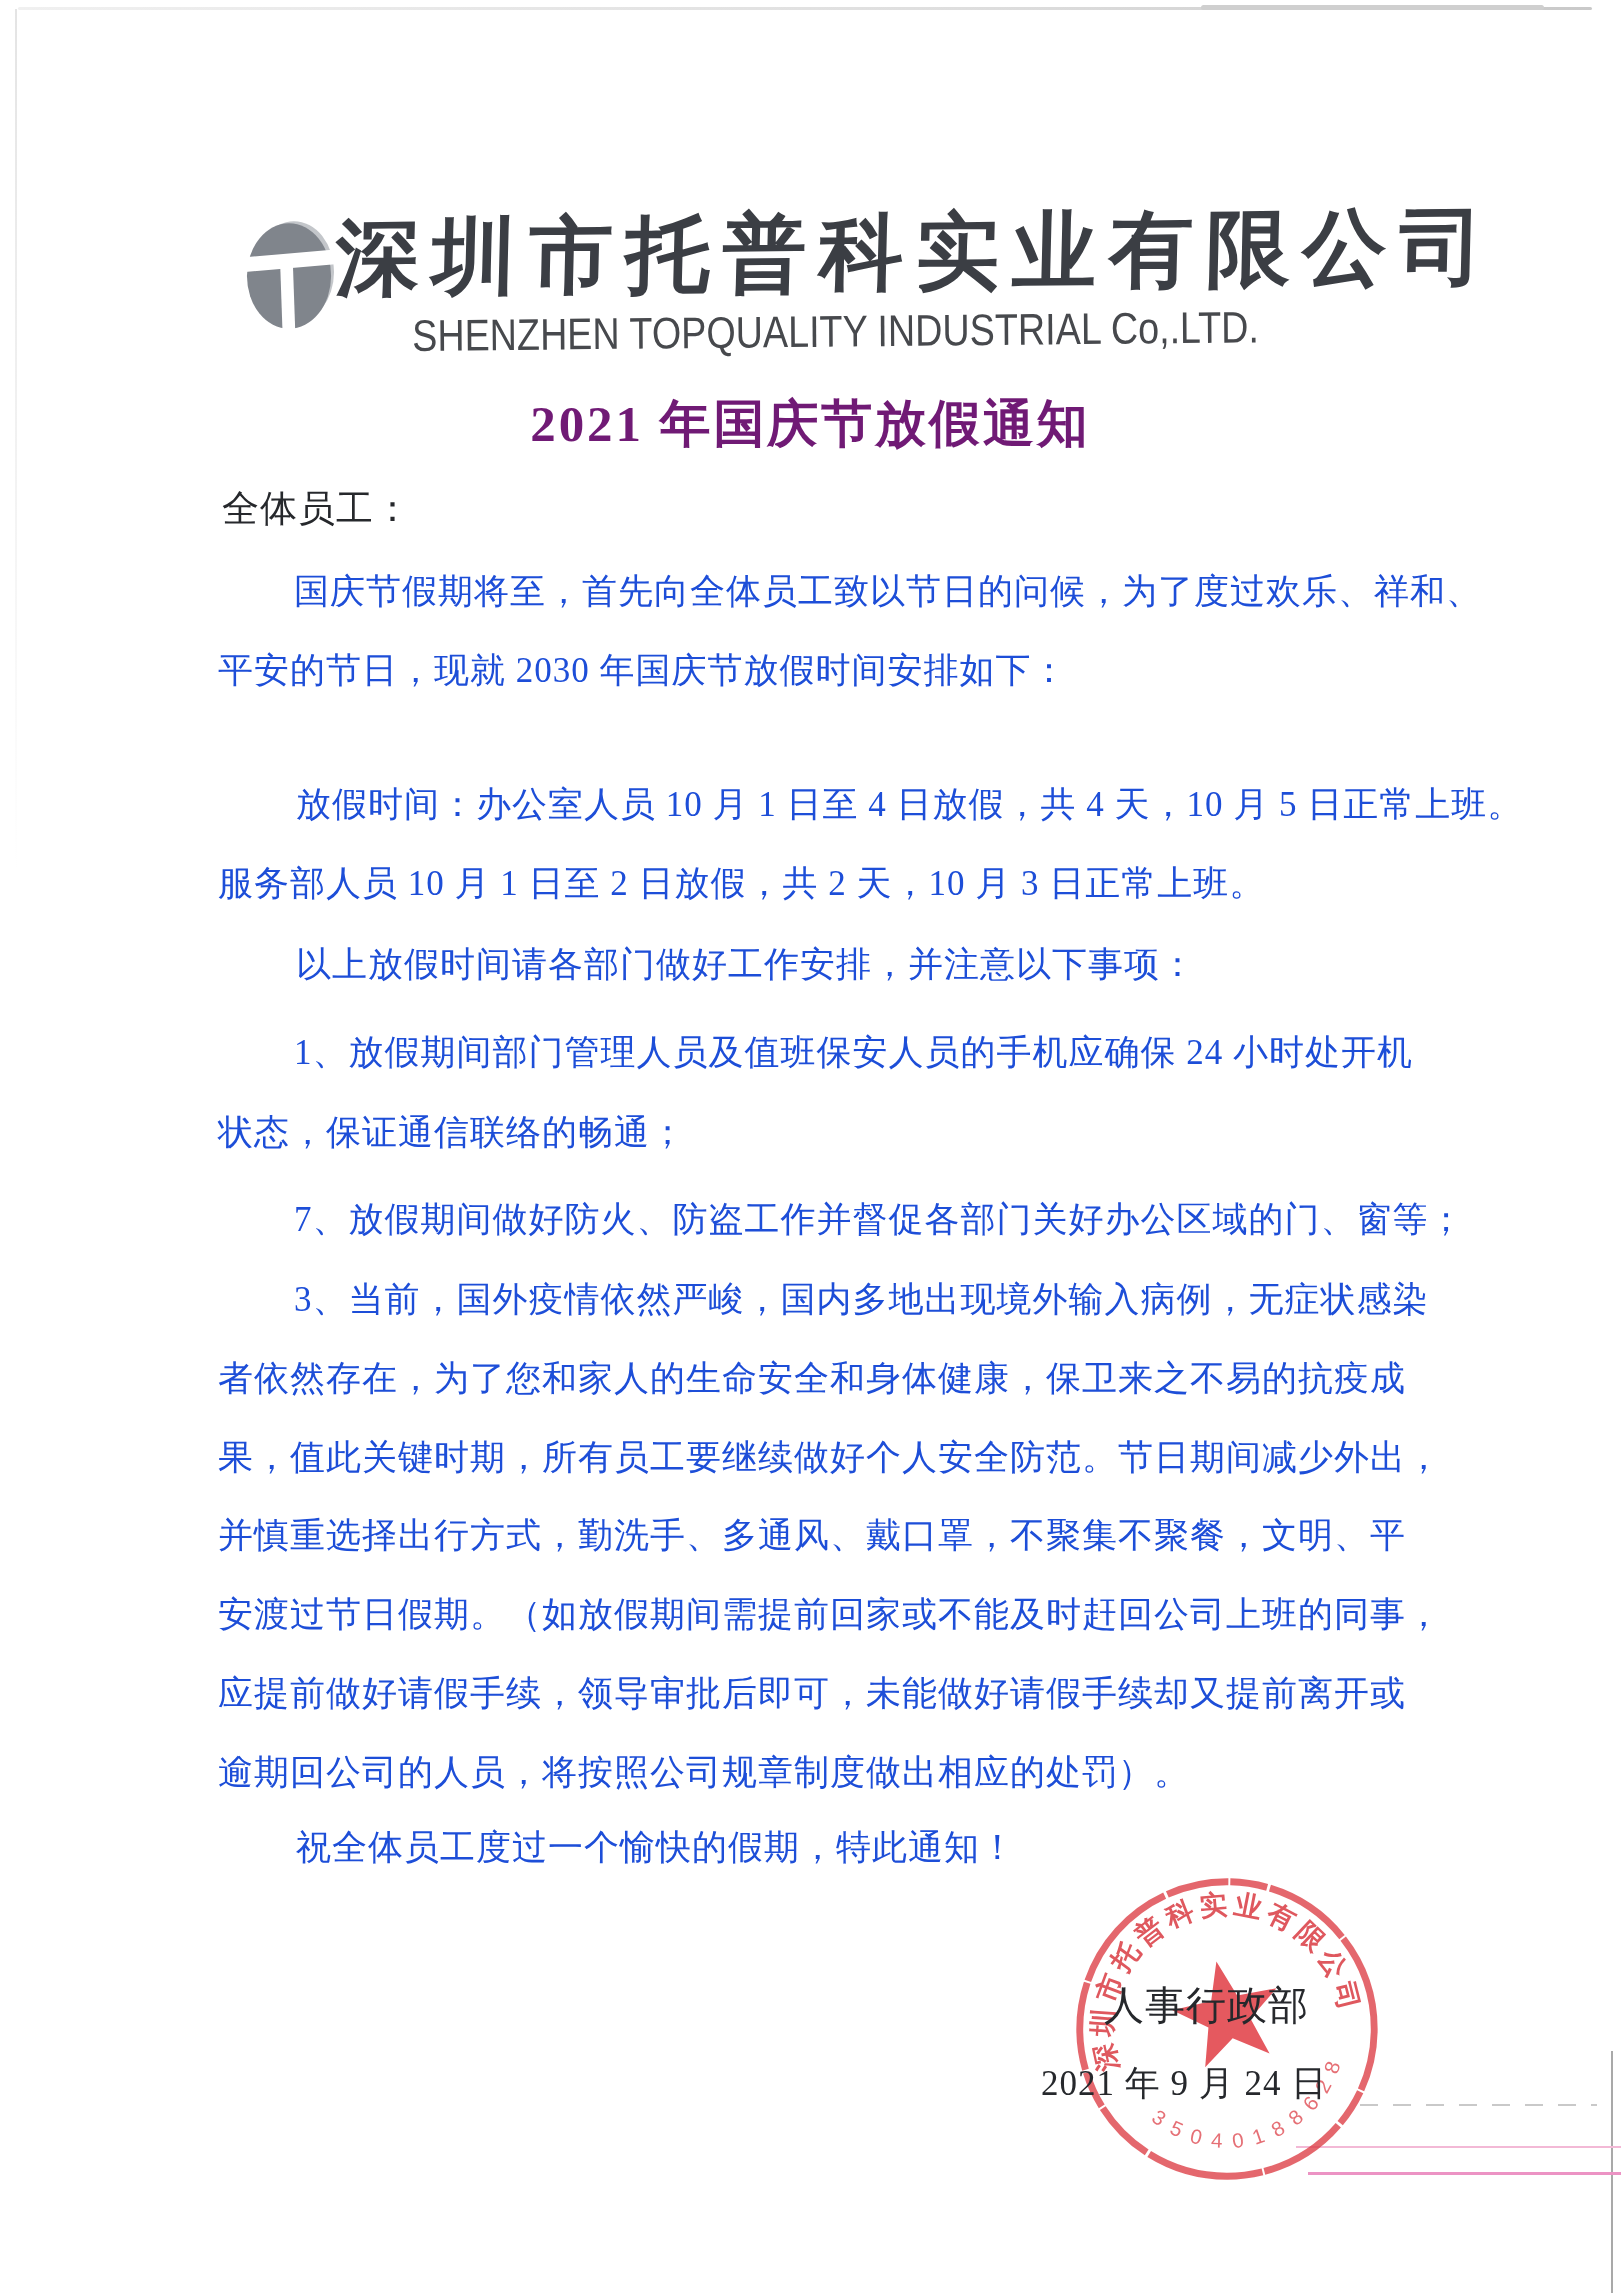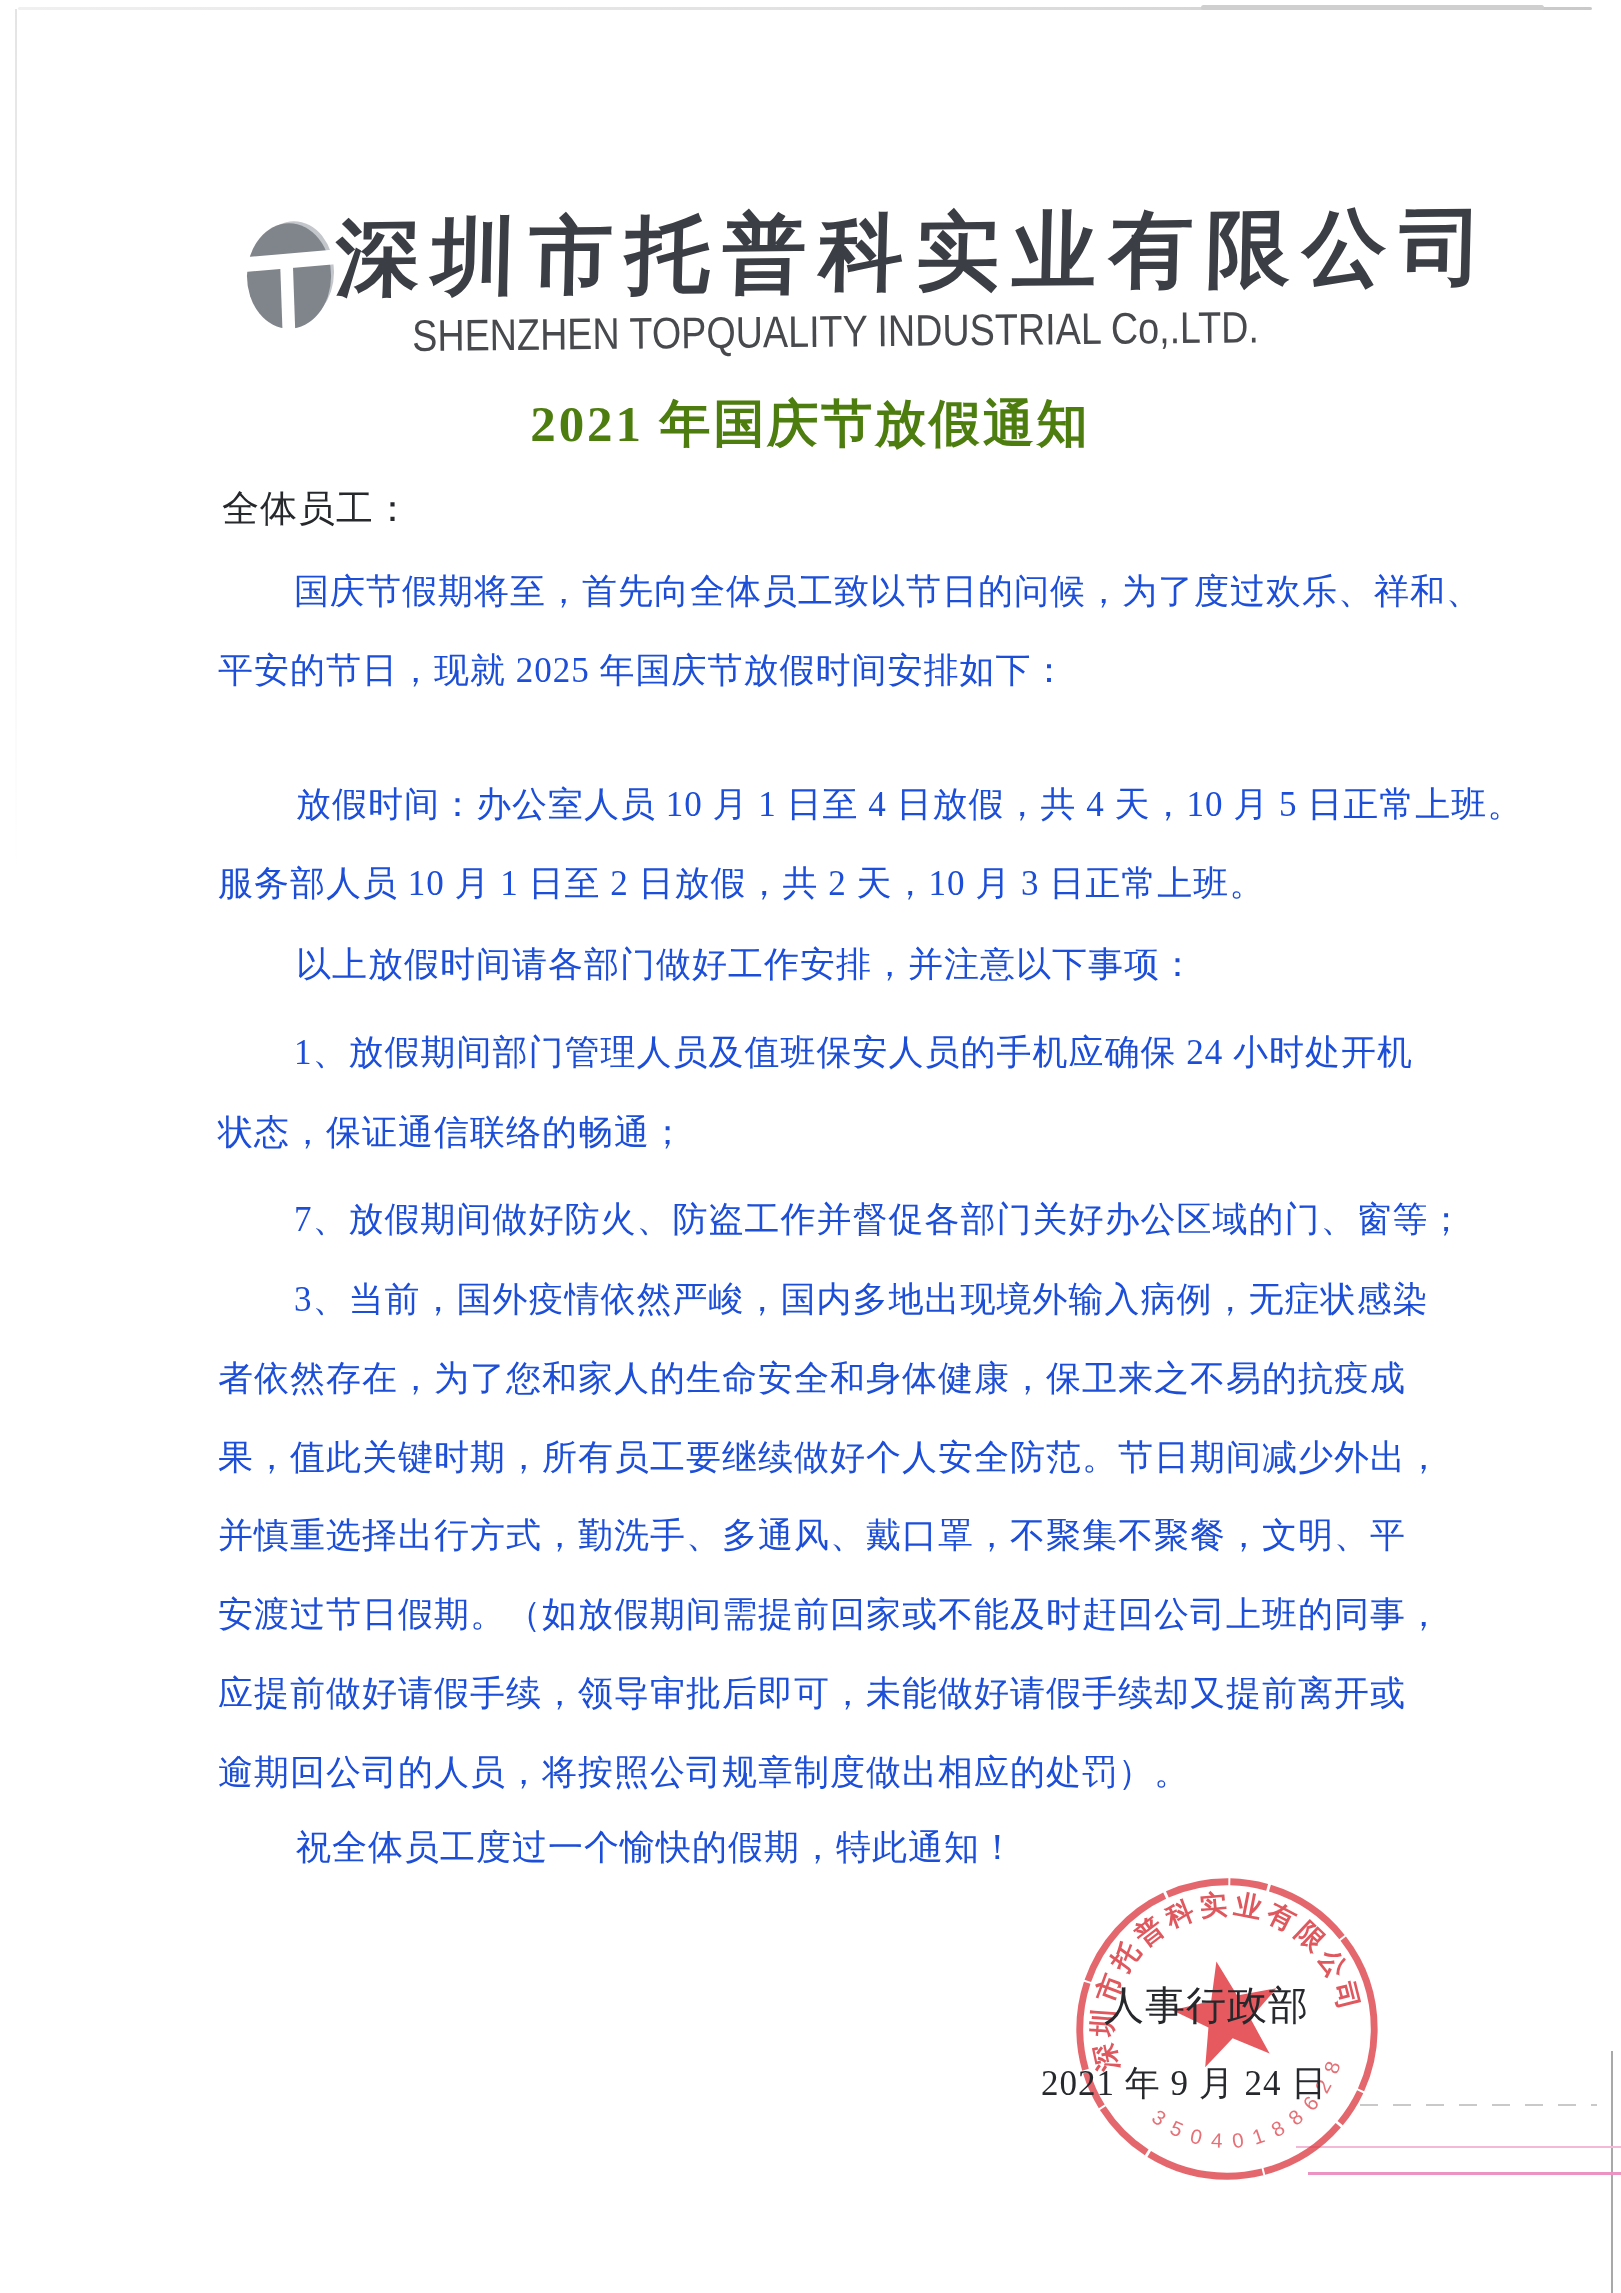--- a/index.html
+++ b/index.html
@@ -33,21 +33,21 @@
   }
   .en-name{
     position:absolute;left:412px;top:311px;
     font-family:"Liberation Sans","DejaVu Sans",sans-serif;
     font-size:41px;color:#47494d;white-space:nowrap;
     transform:scale(0.92,1.08) rotate(-0.5deg);transform-origin:left top;
   }
   .title{
     position:absolute;left:0;top:390px;width:100%;
     text-align:center;font-size:51px;font-weight:700;letter-spacing:2.9px;
-    color:#4d7c0f;
+    color:#701a75;
   }
   
   .salutation{position:absolute;left:222px;top:484px;font-size:37px;letter-spacing:1px;}
   .bl{position:absolute;font-size:35px;line-height:1;letter-spacing:1px;white-space:nowrap;color:#1d4ed8;}
   
   .dept{position:absolute;left:1104px;top:1978px;font-size:40px;letter-spacing:1px;z-index:5;}
   .date{position:absolute;left:1041px;top:2060px;font-size:35px;letter-spacing:1px;z-index:5;}
   
   .seal{position:absolute;left:1066px;top:1868px;width:320px;height:320px;z-index:4;opacity:.93;}
 </style>
@@ -70,21 +70,21 @@
     <rect x="-6" y="34" width="104" height="15" fill="#ffffff" transform="rotate(-5 45 41)"></rect>
     <rect x="37" y="40" width="13" height="78" fill="#ffffff" transform="rotate(-2 43 75)"></rect>
   </svg>
   <div class="cn-name">深圳市托普科实业有限公司</div>
   <div class="en-name">SHENZHEN TOPQUALITY INDUSTRIAL Co,.LTD.</div>
   <div class="title">2021 年国庆节放假通知</div>
 
   <div class="salutation">全体员工：</div>
 
   <div class="bl" style="top:574px;left:294px">国庆节假期将至，首先向全体员工致以节日的问候，为了度过欢乐、祥和、</div>
-  <div class="bl" style="top:653px;left:218px">平安的节日，现就 2025 年国庆节放假时间安排如下：</div>
+  <div class="bl" style="top:653px;left:218px">平安的节日，现就 2030 年国庆节放假时间安排如下：</div>
   <div class="bl" style="top:787px;left:296px">放假时间：办公室人员 10 月 1 日至 4 日放假，共 4 天，10 月 5 日正常上班。</div>
   <div class="bl" style="top:866px;left:218px">服务部人员 10 月 1 日至 2 日放假，共 2 天，10 月 3 日正常上班。</div>
   <div class="bl" style="top:947px;left:296px">以上放假时间请各部门做好工作安排，并注意以下事项：</div>
   <div class="bl" style="top:1035px;left:294px">1、放假期间部门管理人员及值班保安人员的手机应确保 24 小时处开机</div>
   <div class="bl" style="top:1115px;left:218px">状态，保证通信联络的畅通；</div>
   <div class="bl" style="top:1202px;left:294px">7、放假期间做好防火、防盗工作并督促各部门关好办公区域的门、窗等；</div>
   <div class="bl" style="top:1282px;left:294px">3、当前，国外疫情依然严峻，国内多地出现境外输入病例，无症状感染</div>
   <div class="bl" style="top:1361px;left:218px">者依然存在，为了您和家人的生命安全和身体健康，保卫来之不易的抗疫成</div>
   <div class="bl" style="top:1440px;left:218px">果，值此关键时期，所有员工要继续做好个人安全防范。节日期间减少外出，</div>
   <div class="bl" style="top:1518px;left:218px">并慎重选择出行方式，勤洗手、多通风、戴口罩，不聚集不聚餐，文明、平</div>

